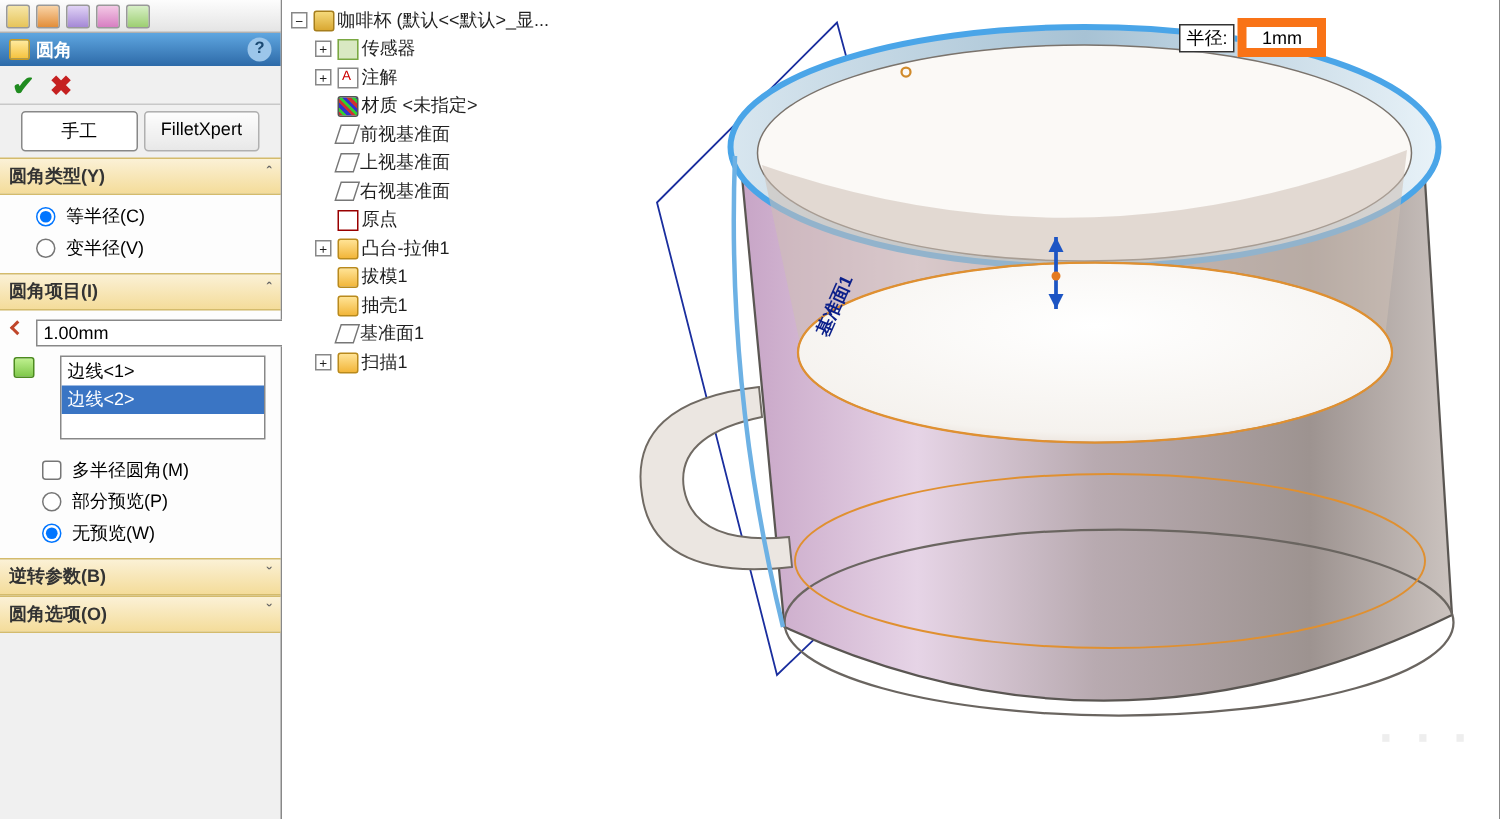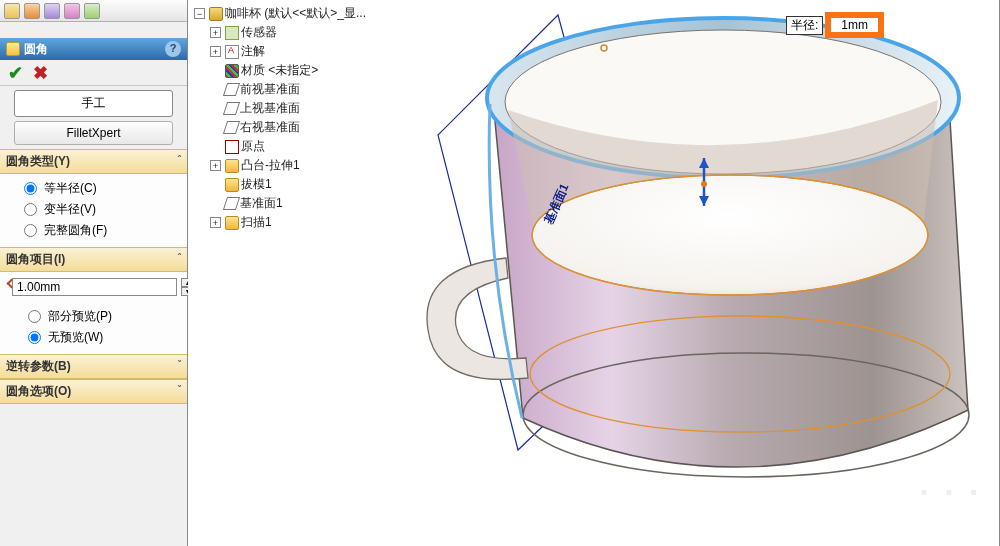--- a/index.html
+++ b/index.html
@@ -2,33 +2,33 @@
 <html><head>
 <meta charset="utf-8">
 <style>
 * { margin: 0; padding: 0; box-sizing: border-box; font-family: "Microsoft YaHei", Tahoma, sans-serif; font-size: 12px; }
 body { width: 1000px; height: 546px; background: #fff; overflow: hidden; display: flex; }
 
 
 .left-panel { width: 188px; height: 546px; background: #f0f0f0; border-right: 1px solid #888; display: flex; flex-direction: column; }
 .toolbar { height: 22px; background: linear-gradient(#fdfdfd,#e4e4e4); border-bottom: 1px solid #b0b0b0; display: flex; align-items: center; padding: 0 4px; gap: 4px; }
 .tool-ico { width: 16px; height: 16px; display: inline-block; border: 1px solid #999; border-radius: 2px; background: linear-gradient(#f6e6a8,#e6c45a); }
-.title-bar { height: 22px; background: linear-gradient(#5fa6e0,#2d6aa8); color: #fff; display: flex; align-items: center; padding: 0 6px; font-weight: bold; justify-content: space-between; margin-top: 16px; }
+.title-bar { height: 22px; background: linear-gradient(#5fa6e0,#2d6aa8); color: #fff; display: flex; align-items: center; padding: 0 6px; font-weight: bold; justify-content: space-between; }
 .title-left { display:flex; align-items:center; gap:4px; }
 .help-q { width:16px; height:16px; border-radius:50%; background:#9cc6ea; color:#1b4a73; text-align:center; line-height:15px; font-weight:bold; font-size:11px; }
 .ok-cancel { height: 26px; display: flex; align-items: center; padding: 0 8px; gap: 10px; background: #f0f0f0; border-bottom:1px solid #c8c8c8; }
-.tabs { display: flex; gap: 4px; padding: 4px 14px; background:#f0f0f0;flex-direction:column; }
+.tabs { display: flex; gap: 4px; padding: 4px 14px; background:#f0f0f0; }
 .tab { flex:1; text-align:center; padding: 4px 0; border:1px solid #b0b0b0; border-radius:3px; background: linear-gradient(#fdfdfd,#e8e8e8); }
 .tab.active { background:#fff; border-color:#888; position:relative; }
 .section-head { background: linear-gradient(#fbf1d6,#f4dc9a); border-top:1px solid #d4bb6c; border-bottom:1px solid #d4bb6c; padding: 3px 6px; font-weight:bold; color:#333; position:relative; }
 .chev { position:absolute; right:6px; top:4px; font-size:10px; color:#666; }
 .section-body { padding: 4px 10px 6px 24px; background:#fdfdfd; }
 .radio-row, .check-row { display:flex; gap:4px; padding:2px 0; }
 .radio-row input, .check-row input { margin-right: 3px; }
-.items-row { display:flex; align-items:center; gap:4px; padding:2px 0 4px 0; }
+.items-row { display:flex; align-items:center; gap:16px; padding:2px 0 4px 0; }
 .dim-input { flex:1; border:1px solid #888; padding:1px 4px; height:18px; }
 .spin { display:flex; flex-direction:column; }
 .spin button { width:14px; height:9px; font-size:7px; line-height:6px; border:1px solid #888; background:#eee; padding:0; }
 .list-box { border:1px solid #888; background:#fff; height:56px; overflow:hidden; }
 .list-item { padding:1px 4px; }
 .list-item.selected { background:#3a75c4; color:#fff; }
 .section-collapsed { border-top:1px solid #d4bb6c; border-bottom:1px solid #d4bb6c; }
 
 
 .tree-area { flex:1; overflow:auto; background:#fff; position:relative; border-right:1px solid #888; }
@@ -97,39 +97,46 @@
   </div>
   <div class="section-body">
     <label class="radio-row">
         <input type="radio" name="ft" checked="" style="">
         <span>等半径(C)</span>
       </label>
     <label class="radio-row">
         <input type="radio" name="ft" style="">
         <span>变半径(V)</span>
       </label>
-    <label class="radio-row">
-        <input type="radio" name="ft" style="">
-        <span>完整圆角(F)</span>
-      </label>
   </div>
 
   <div class="section-head">
     <span>圆角项目(I)</span><span class="chev">ˆ</span>
   </div>
   <div class="section-body" style="padding-left:8px">
     <div class="items-row">
       <span class="dim-ico"></span>
       <input class="dim-input" value="1.00mm" style="">
       <span class="spin">
         <button>▲</button>
         <button>▼</button>
       </span>
     </div>
+    <div class="items-row" style="align-items:flex-start">
+      <span class="edge-ico"></span>
+      <div class="list-box" style="flex:1">
+        <div class="list-item">边线&lt;1&gt;</div>
+        <div class="list-item selected">边线&lt;2&gt;</div>
+      </div>
+    </div>
     <div style="height:6px"></div>
+    <label class="check-row" style="padding-left:20px">
+        <input type="checkbox" style="">
+        <span>多半径圆角(M)</span>
+      </label>
     <label class="radio-row" style="padding-left:20px">
         <input type="radio" name="pv" style="">
         <span>部分预览(P)</span>
       </label>
     <label class="radio-row" style="padding-left:20px">
         <input type="radio" name="pv" checked="" style="">
         <span>无预览(W)</span>
       </label>
   </div>
 
@@ -260,20 +267,26 @@
       </div>
     <div class="tree-row">
         <span class="tree-indent"></span>
         <span style="width:13px"></span>
         <span class="node-ico ico-feat"></span>
         <span>拔模1</span>
       </div>
     <div class="tree-row">
         <span class="tree-indent"></span>
         <span style="width:13px"></span>
+        <span class="node-ico ico-feat"></span>
+        <span>抽壳1</span>
+      </div>
+    <div class="tree-row">
+        <span class="tree-indent"></span>
+        <span style="width:13px"></span>
         <span class="node-ico ico-plane"></span>
         <span>基准面1</span>
       </div>
     <div class="tree-row">
         <span class="tree-indent"></span>
         <span class="plus-box">+</span>
         <span class="node-ico ico-feat"></span>
         <span>扫描1</span>
       </div>
   </div>

